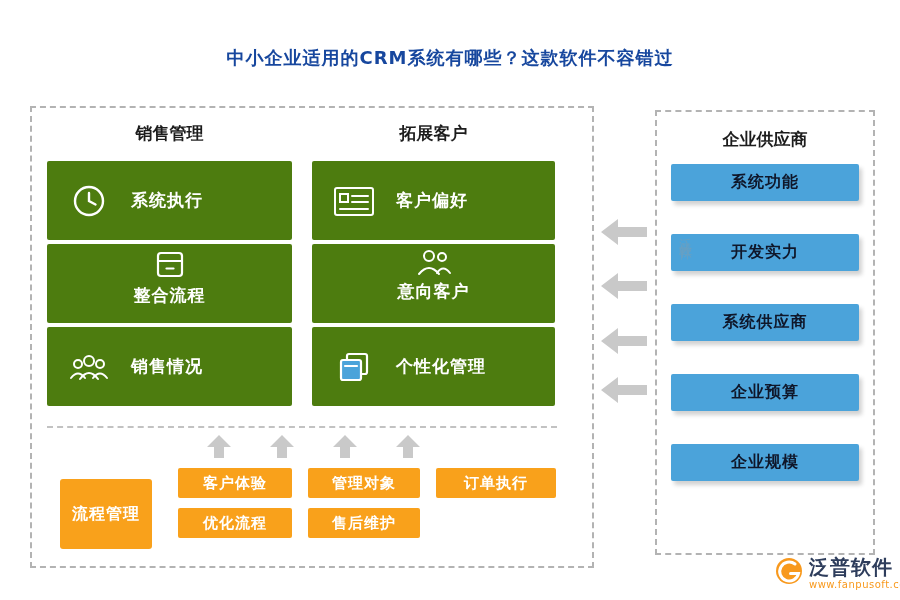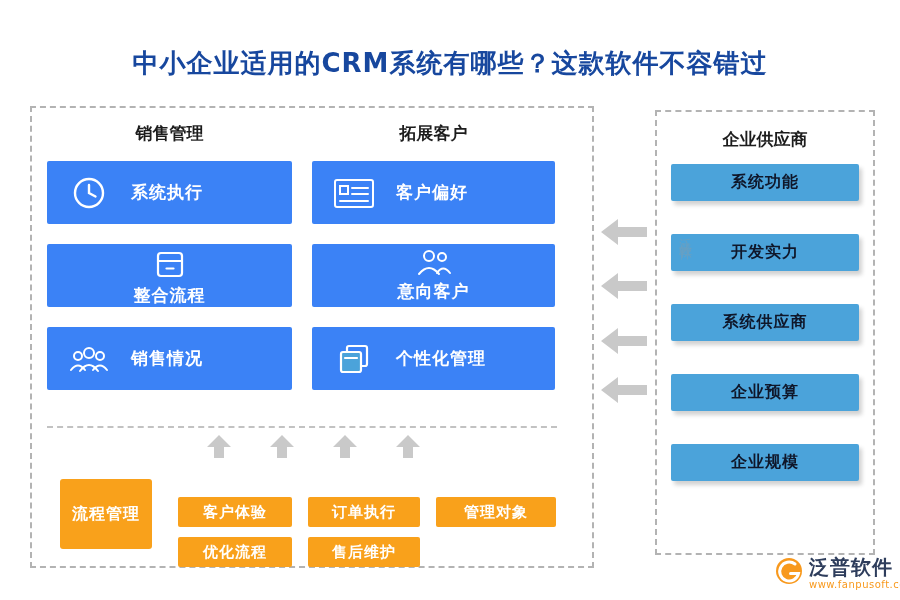--- a/index.html
+++ b/index.html
@@ -1,48 +1,48 @@
 <!DOCTYPE html>
 <html><head>
 <meta charset="utf-8">
 <style>
   * { margin:0; padding:0; box-sizing:border-box; }
   html,body { width:900px; height:600px; background:#ffffff;
     font-family:"DejaVu Sans","Liberation Sans",sans-serif; }
   .canvas { position:relative; width:900px; height:600px; background:#fff; overflow:hidden; }
 
   .title { position:absolute; top:46px; left:0; width:100%; text-align:center;
-    font-size:26px; font-weight:bold; color:#17479E; letter-spacing:1px; }
+    font-size:18px; font-weight:bold; color:#17479E; letter-spacing:1px; }
 
   
   .panel-left { position:absolute; left:30px; top:106px; width:564px; height:462px;
     border:2px dashed #b3b3b3; background:#fff; }
   .col-header { position:absolute; top:14px; text-align:center;
     font-size:17px; font-weight:bold; color:#1c1c1c; }
   .hdr1 { left:15px;  width:245px; }
   .hdr2 { left:280px; width:243px; }
 
-  .card { position:absolute; height:63px; background:#3b82f6; border-radius:2px;
+  .card { position:absolute; height:79px; background:#4d7c0f; border-radius:2px;
     display:flex; align-items:center; color:#fff; }
   .col1 { left:15px;  width:245px; }
   .col2 { left:280px; width:243px; }
   .row1 { top:53px; } .row2 { top:136px;flex-direction:column; } .row3 { top:219px; }
   .card .icon { width:84px; display:flex; justify-content:center; align-items:center; }
   .card .card-label { flex:1; text-align:left; font-size:17px; font-weight:bold; letter-spacing:1px; }
 
   .sep { position:absolute; left:15px; top:318px; width:510px; border-top:2px dashed #c2c2c2; }
 
   .up-arrows { position:absolute; left:175px; top:327px; display:flex; gap:39px; }
   .up-arrows span { display:block; width:24px; height:24px; }
 
   .process-box { position:absolute; left:28px; top:371px; width:92px; height:70px;
     background:#F9A11B; border-radius:3px; color:#fff; font-size:16px; font-weight:bold;
     display:flex; align-items:center; justify-content:center; letter-spacing:1px; }
 
-  .tag-grid { position:absolute; left:146px; top:389px;
+  .tag-grid { position:absolute; left:146px; top:360px;
     display:grid; grid-template-columns:114px 112px 120px; column-gap:16px; row-gap:10px; }
   .tag { height:30px; background:#F9A11B; border-radius:2px; color:#fff;
     font-size:15px; font-weight:bold; display:flex; align-items:center; justify-content:center;
     letter-spacing:1px; }
 
   
   .panel-right { position:absolute; left:655px; top:110px; width:220px; height:445px;
     border:2px dashed #b3b3b3; background:#fff; }
   .panel-right .col-header { left:0; width:100%; top:16px; }
   .rbtn { position:absolute; left:14px; width:188px; height:37px; background:#4BA3DA;
@@ -166,22 +166,22 @@
         <svg width="24" height="24" viewBox="0 0 24 24">
             <polygon points="12,0 24,12 17,12 17,23 7,23 7,12 0,12" fill="#C9C9C9"></polygon>
           </svg>
       </span>
     </div>
 
     <div class="process-box">流程管理</div>
 
     <div class="tag-grid">
       <div class="tag">客户体验</div>
+      <div class="tag">管理对象</div>
       <div class="tag">订单执行</div>
-      <div class="tag">管理对象</div>
       <div class="tag">优化流程</div>
       <div class="tag">售后维护</div>
     </div>
   </div>
 
   <span class="larrow la1">
     <svg width="46" height="26" viewBox="0 0 46 26">
         <polygon points="0,13 17,0 17,8 46,8 46,18 17,18 17,26" fill="#C9C9C9"></polygon>
       </svg>
   </span>

